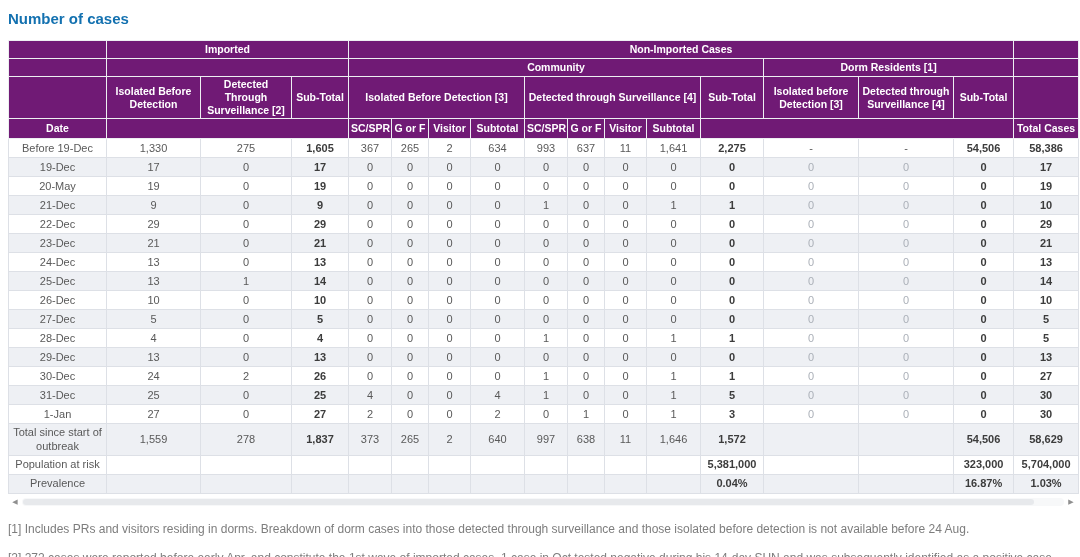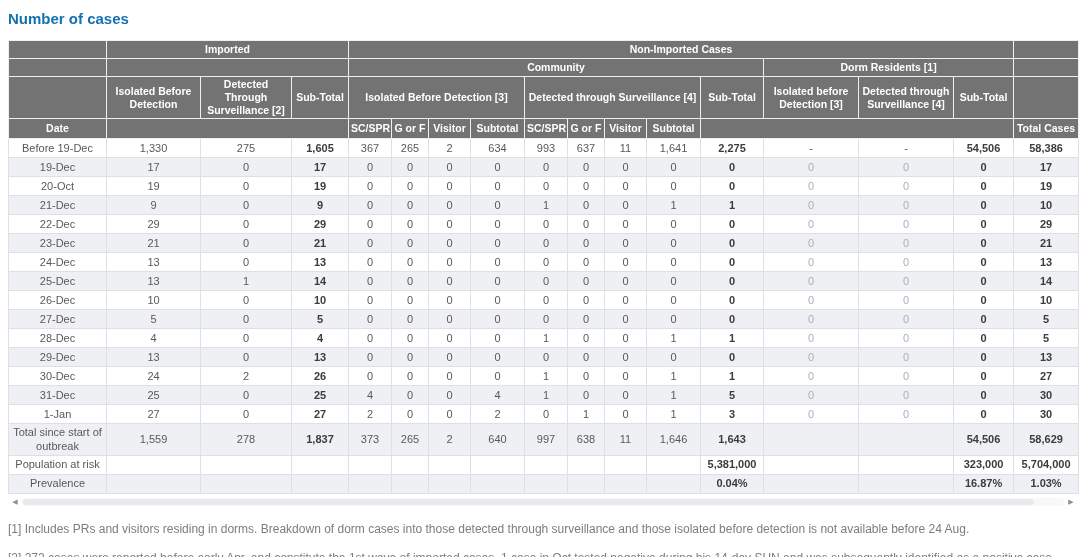--- a/index.html
+++ b/index.html
@@ -11,21 +11,21 @@
   .page { padding:8px 5px 0 8px; }
   .page-title {
     font-size:15px; font-weight:bold; color:#1371b0;
     margin:2px 0 13px 0;
   }
   table.cases {
     border-collapse:collapse; table-layout:fixed; width:1070px;
     border:1px solid #d4d8df;
   }
   thead th {
-    background:#737373; color:#ffffff; font-size:10.5px; font-weight:bold;
+    background:#701a75; color:#ffffff; font-size:10.5px; font-weight:bold;
     border:1px solid #edeff2; text-align:center; padding:1px 2px; line-height:1.25;
   }
   tr.hr1 { height:18px; } tr.hr2 { height:18px; }
   tr.hr3 { height:31px;margin-left:8px; } tr.hr4 { height:20px;padding-left:44px; }
   tbody td {
     font-size:11px; color:#595959; text-align:center;
     border:1px solid #dde0e6; padding:2px 3px; height:19px;
     line-height:1.2; background:#ffffff;
   }
   tbody tr.alt td { background:#eef0f4; }
@@ -142,21 +142,21 @@
             <td>0</td>
             <td>0</td>
             <td>0</td>
             <td class="b">0</td>
             <td class="dim">0</td>
             <td class="dim">0</td>
             <td class="b">0</td>
             <td class="b">17</td>
           </tr>
           <tr>
-            <td class="row-label">20-Oct</td>
+            <td class="row-label">20-May</td>
             <td>19</td>
             <td>0</td>
             <td class="b">19</td>
             <td>0</td>
             <td>0</td>
             <td>0</td>
             <td>0</td>
             <td>0</td>
             <td>0</td>
             <td>0</td>
@@ -401,21 +401,21 @@
             <td>278</td>
             <td class="b">1,837</td>
             <td>373</td>
             <td>265</td>
             <td>2</td>
             <td>640</td>
             <td>997</td>
             <td>638</td>
             <td>11</td>
             <td>1,646</td>
-            <td class="b">1,643</td>
+            <td class="b">1,572</td>
             <td></td>
             <td></td>
             <td class="b">54,506</td>
             <td class="b">58,629</td>
           </tr>
           <tr>
             <td class="row-label">Population at risk</td>
             <td></td>
             <td></td>
             <td class="b"></td>

